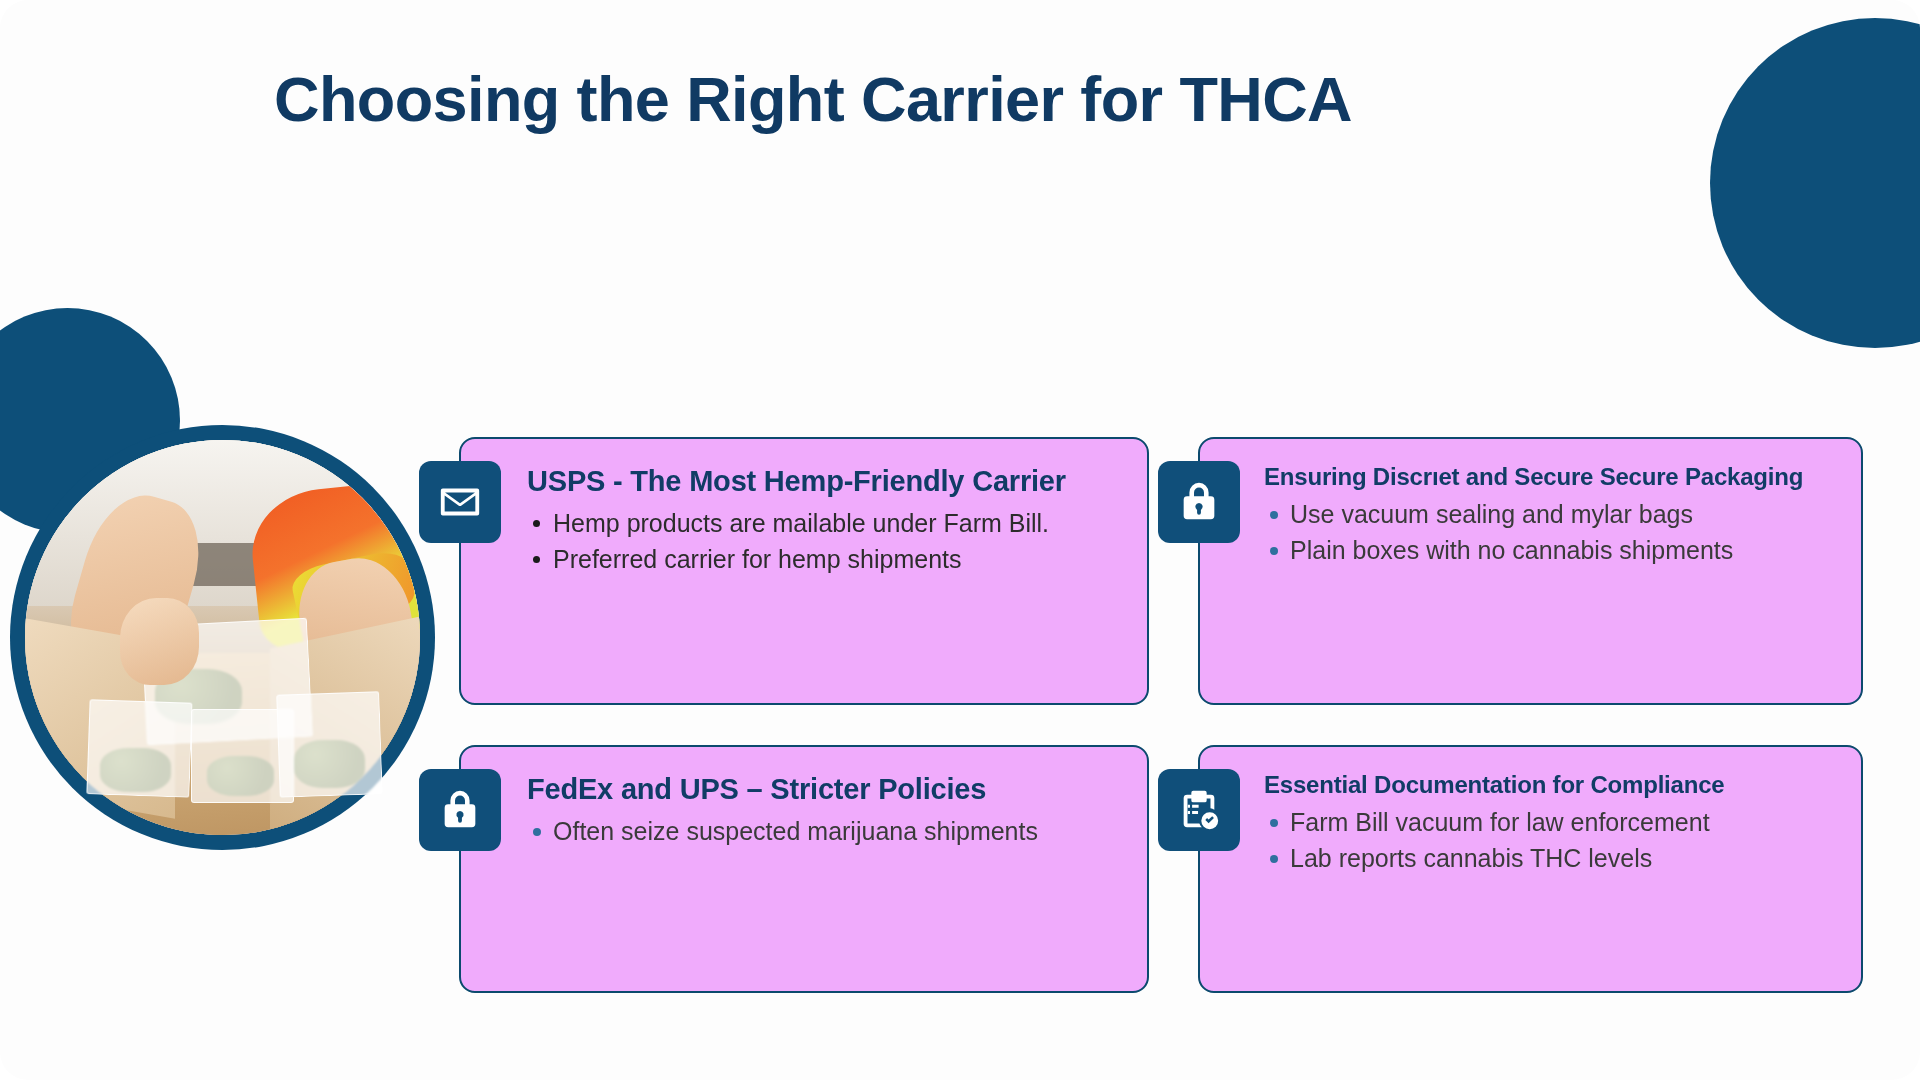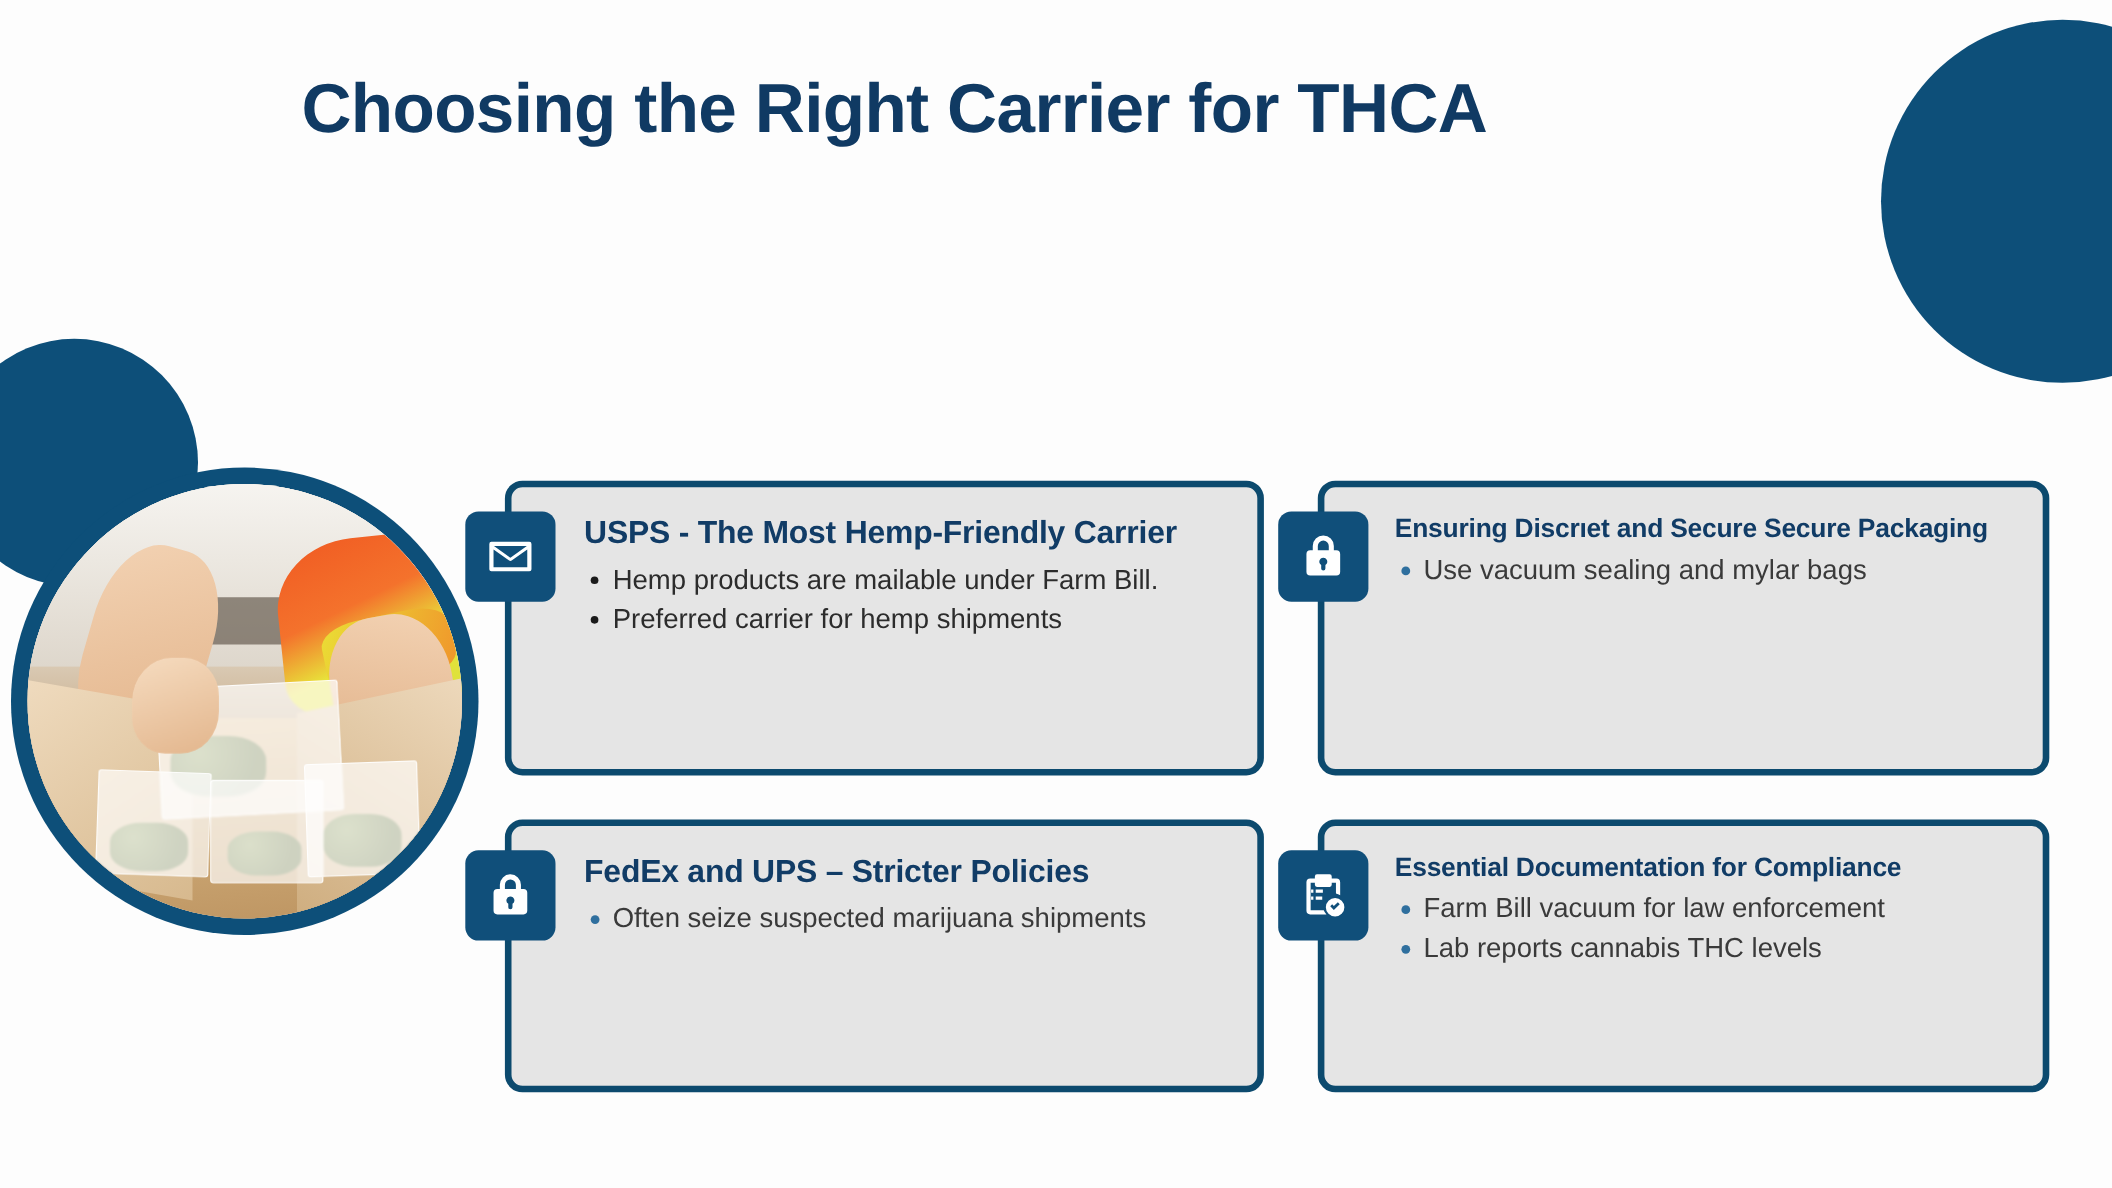--- a/index.html
+++ b/index.html
@@ -3,21 +3,21 @@
 <meta charset="utf-8">
 <style>
   * { margin:0; padding:0; box-sizing:border-box; }
   html,body{ width:1920px; height:1080px; }
   body{
     background:#ffffff;
     font-family:"Liberation Sans", sans-serif;
     overflow:hidden;
     position:relative;
   }
-  .slide{ position:absolute; inset:0; overflow:hidden; background:#fdfdfd; }
+  .slide{ position:absolute; inset:0; overflow:hidden; background:#fdfdfd;border-radius:28px; }
 
   
   .deco-circle-tr{
     position:absolute;
     width:330px; height:330px;
     border-radius:50%;
     background:#0d4f79;
     right:-120px; top:18px;
   }
   .deco-circle-left{
@@ -97,23 +97,23 @@
     line-height:1.18;
     letter-spacing:-0.6px;
     text-align:center;
   }
   .title .l1{ display:block; }
   .title .l2{ display:block; }
 
   
   .card{
     position:absolute;
-    border:6px solid #0c4a6e;
+    border:2px solid #0c4a6e;
     border-radius:16px;
-    background:#e5e5e5;
+    background:#f0abfc;
   }
   .card-icon{
     position:absolute;
     left:-42px; top:22px;
     width:82px; height:82px;
     border-radius:12px;
     background:#104f7a;
     display:flex; align-items:center; justify-content:center;
   }
   .card-icon svg{ width:46px; height:46px; fill:#ffffff; }
@@ -225,20 +225,21 @@
   <div class="card" id="card-packaging">
     <div class="card-icon">
       <svg viewBox="0 0 24 24" aria-hidden="true">
         <path d="M12 2a5 5 0 0 1 5 5v2h1.2A1.8 1.8 0 0 1 20 10.8v8.4A1.8 1.8 0 0 1 18.2 21H5.8A1.8 1.8 0 0 1 4 19.2v-8.4A1.8 1.8 0 0 1 5.8 9H7V7a5 5 0 0 1 5-5zm0 2.4A2.6 2.6 0 0 0 9.4 7v2h5.2V7A2.6 2.6 0 0 0 12 4.4zm0 8.1a1.9 1.9 0 0 0-1 3.5v1.6a1 1 0 0 0 2 0V16a1.9 1.9 0 0 0-1-3.5z"></path>
       </svg>
     </div>
     <div class="card-body">
       <div class="card-title">Ensuring Discrıet and Secure Secure Packaging</div>
       <ul class="bullets blue">
         <li>Use vacuum sealing and mylar bags</li>
+        <li>Plain boxes with no cannabis shipments</li>
       </ul>
     </div>
   </div>
 
   <div class="card" id="card-docs">
     <div class="card-icon">
       <svg viewBox="0 0 24 24" aria-hidden="true">
         <path d="M9 2h6a1 1 0 0 1 1 1v1h2.2A1.8 1.8 0 0 1 20 5.8v6.1a6.4 6.4 0 0 0-2-.8V6h-2v1a1 1 0 0 1-1 1H9a1 1 0 0 1-1-1V6H6v13h6.2a6.4 6.4 0 0 0 1.3 2H5.8A1.8 1.8 0 0 1 4 19.2V5.8A1.8 1.8 0 0 1 5.8 4H8V3a1 1 0 0 1 1-1zm-.6 7.2h3.4v1.6H8.4zm-1.1 0v1.6H6.2V9.2zm1.1 3.3h3.1v1.6H8.4zm-1.1 0v1.6H6.2v-1.6z"></path>
         <path d="M17.6 13.2a4.4 4.4 0 1 1 0 8.8 4.4 4.4 0 0 1 0-8.8zm2.2 3-.9-1-1.9 1.8-.8-.8-.9 1 1.7 1.7z"></path>
       </svg>

